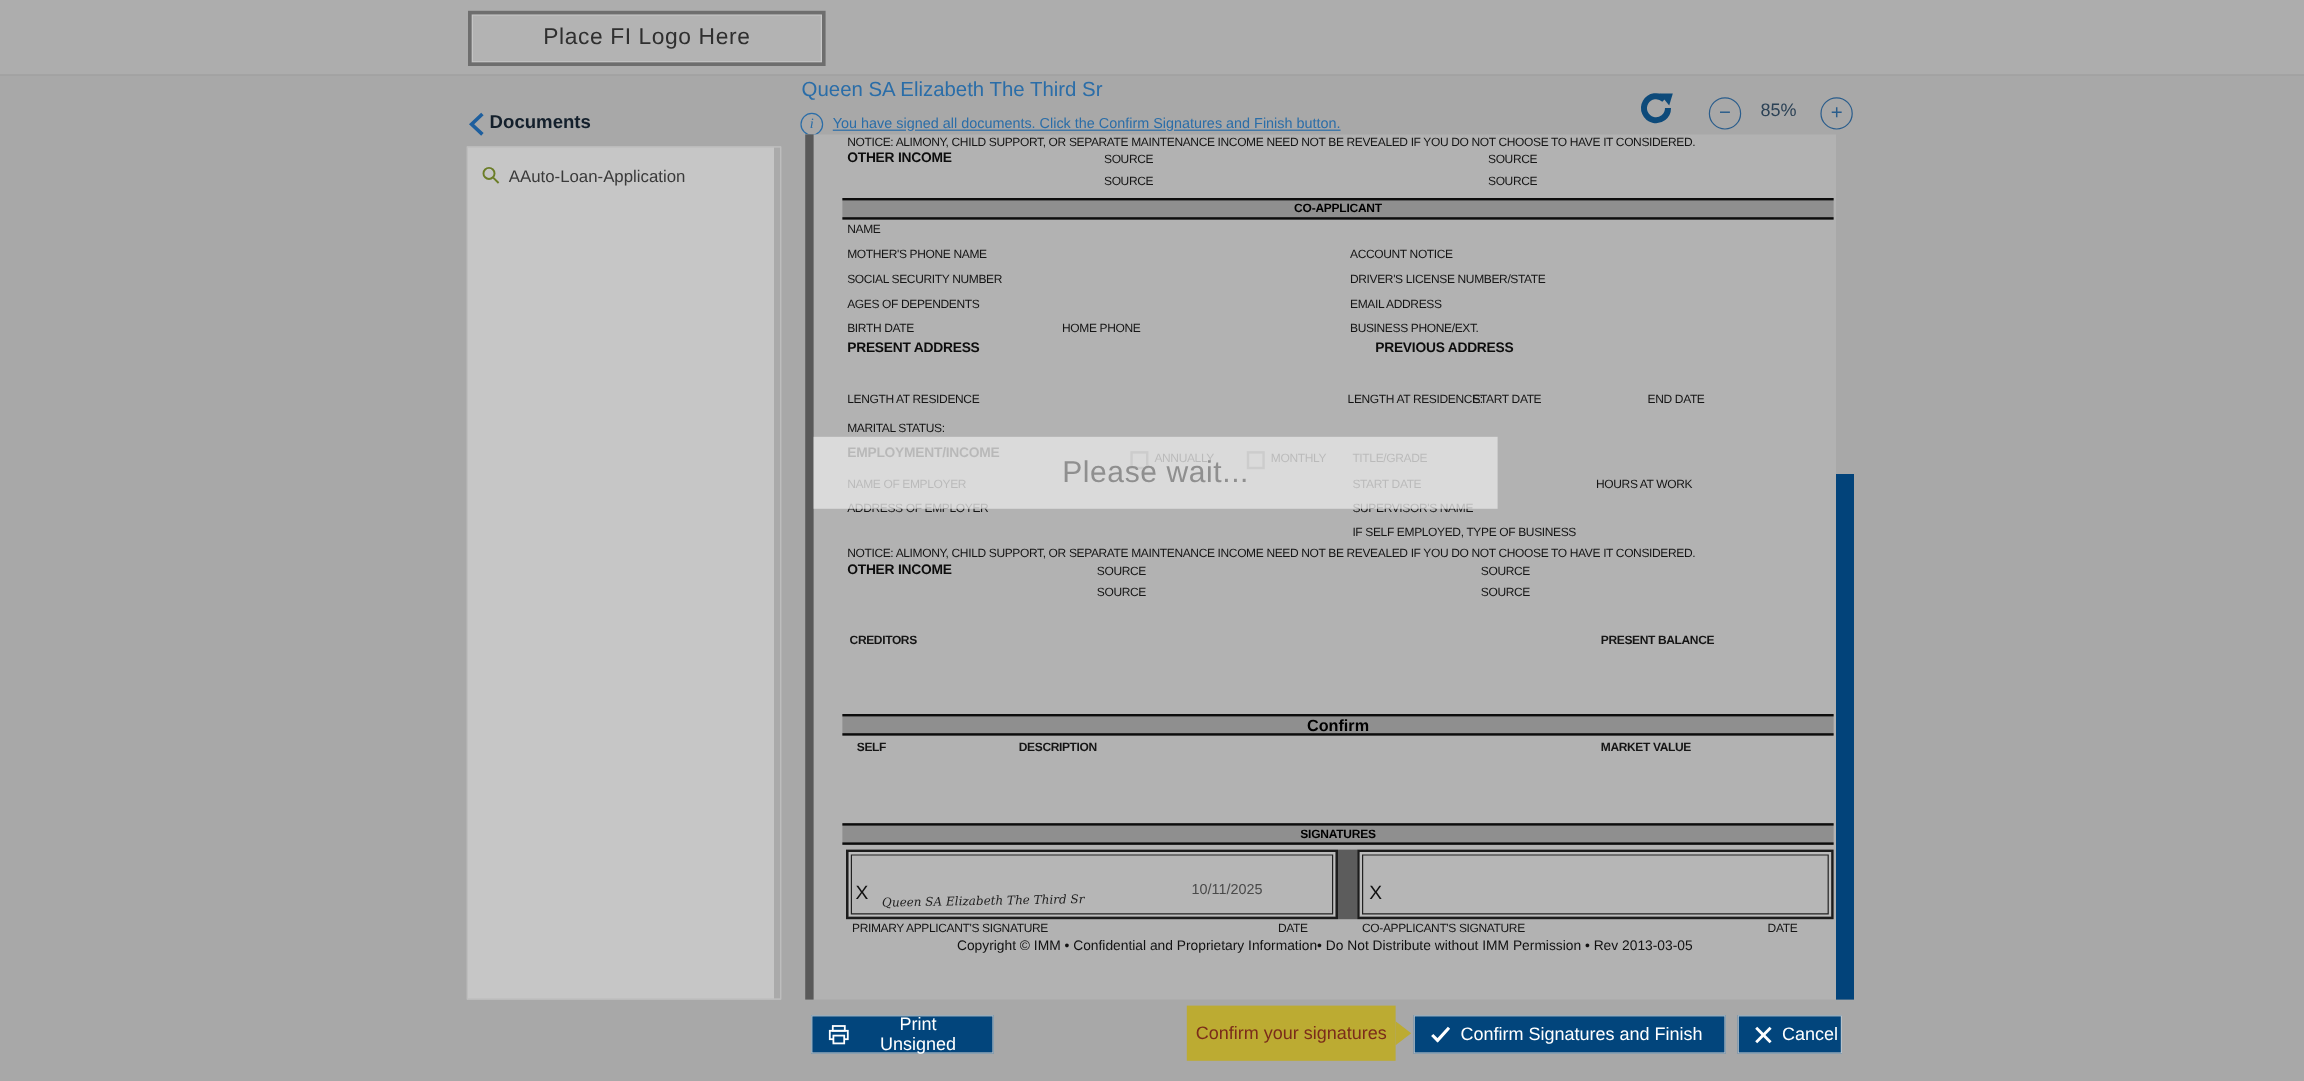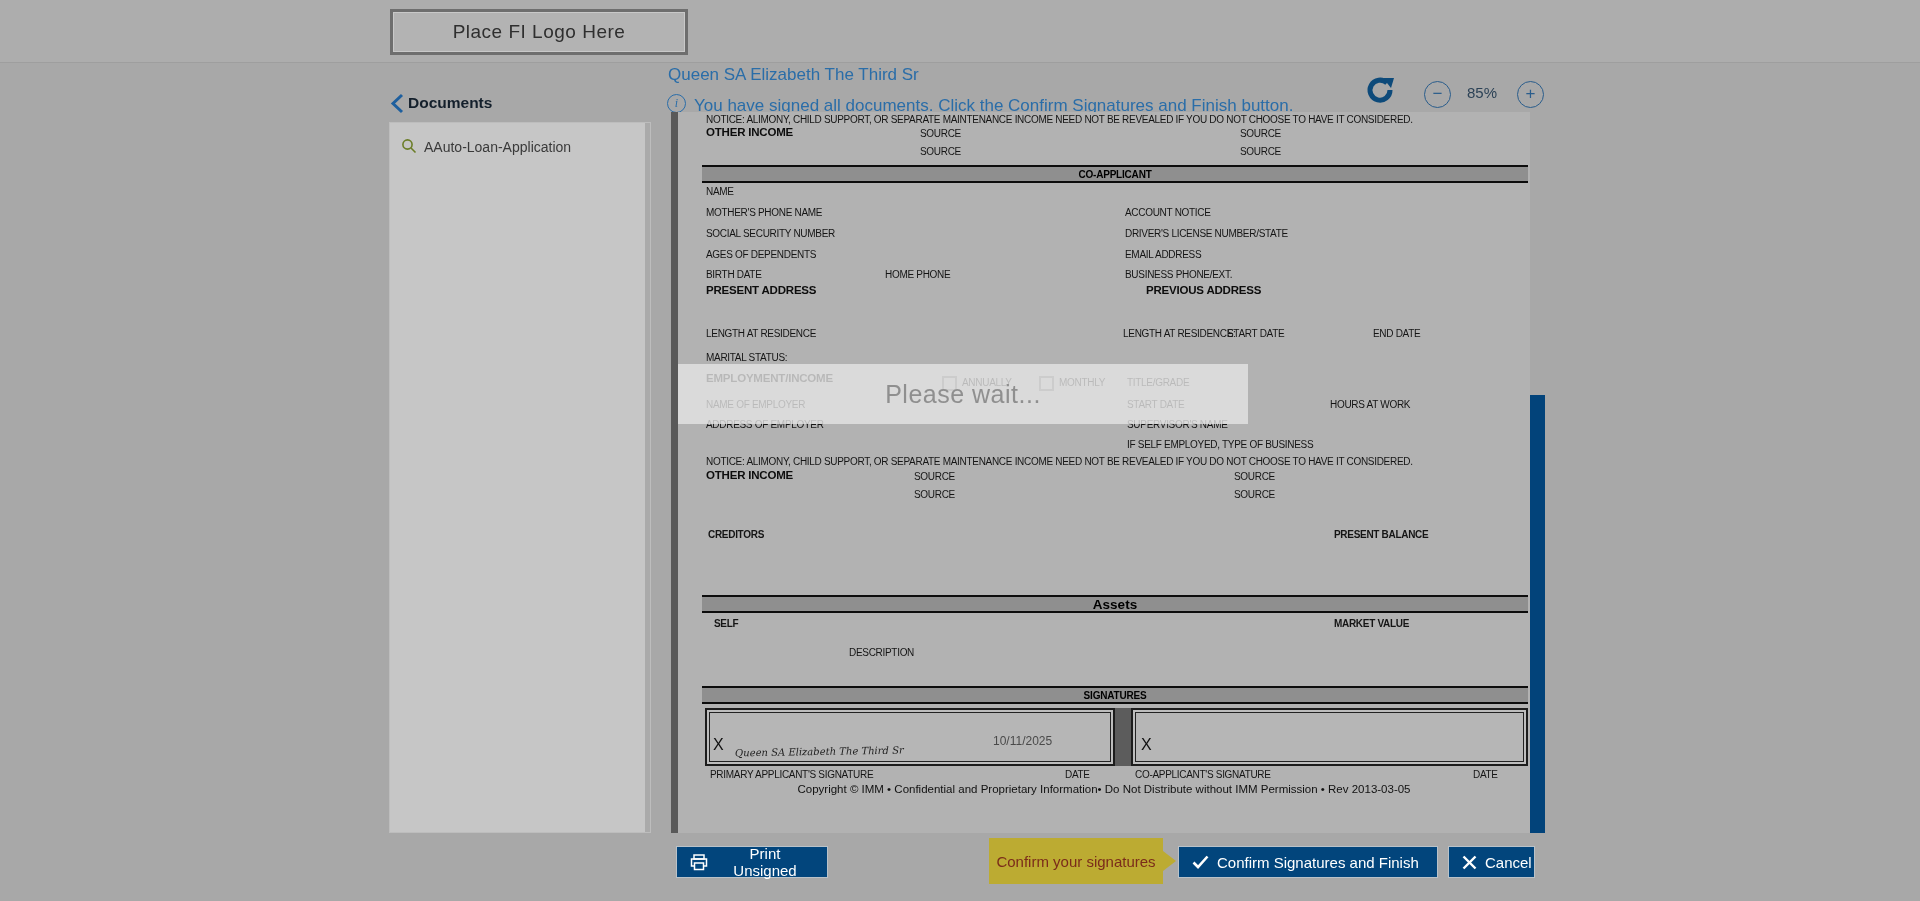--- a/index.html
+++ b/index.html
@@ -21,21 +21,21 @@
   .sidebar-scroll{position:absolute;right:0;top:0;bottom:0;width:5px;background:#aaaaaa;}
   .doc-item{position:absolute;left:0;top:8px;width:100%;height:32px;cursor:pointer;text-decoration:underline;}
   .doc-item-label{position:absolute;left:34px;top:8px;font-size:14px;color:#3a3a3a;}
   .search-icon{position:absolute;left:11px;top:7px;}
 
   
   .recipient{position:absolute;left:668px;top:65px;font-size:17px;color:#2a6da8;}
   .info-icon{position:absolute;left:667px;top:94px;width:17px;height:17px;border:1.5px solid #2a6da8;border-radius:50%;
              color:#2a6da8;font-size:12px;font-family:"Liberation Serif",serif;font-style:italic;
              display:flex;align-items:center;justify-content:center;}
-  .info-text{position:absolute;left:694px;top:96px;font-size:17px;color:#2a6da8;text-decoration:underline;}
+  .info-text{position:absolute;left:694px;top:96px;font-size:12px;color:#2a6da8;text-decoration:underline;}
   .zoom-ctrl{position:absolute;top:81px;width:25px;height:25px;border:1.5px solid #2a5d8c;border-radius:50%;
              color:#2a5d8c;font-size:17px;line-height:24px;text-align:center;cursor:pointer;}
   .zoom-level{position:absolute;left:1467px;top:84px;font-size:15px;color:#2c4256;}
 
   
   .page{position:absolute;left:671px;top:112px;width:852px;height:721px;background:#b2b2b2;
         border-left:7px solid #595959;color:#151515;}
   .lbl{position:absolute;font-size:10px;color:#151515;white-space:nowrap;letter-spacing:-0.3px;}
   .lbl-b{position:absolute;font-size:11.5px;font-weight:bold;color:#0d0d0d;white-space:nowrap;letter-spacing:-0.2px;}
   .bar{position:absolute;left:24px;width:826px;height:14px;background:#8f8f8f;
@@ -158,23 +158,23 @@
     <div class="lbl" style="left:28px;top:344px;">NOTICE: ALIMONY, CHILD SUPPORT, OR SEPARATE MAINTENANCE INCOME NEED NOT BE REVEALED IF YOU DO NOT CHOOSE TO HAVE IT CONSIDERED.</div>
     <div class="lbl-b" style="left:28px;top:357px;">OTHER INCOME</div>
     <div class="lbl" style="left:236px;top:359px;">SOURCE</div>
     <div class="lbl" style="left:556px;top:359px;">SOURCE</div>
     <div class="lbl" style="left:236px;top:377px;">SOURCE</div>
     <div class="lbl" style="left:556px;top:377px;">SOURCE</div>
 
     <div class="lbl" style="left:30px;top:417px;font-weight:bold;">CREDITORS</div>
     <div class="lbl" style="left:656px;top:417px;font-weight:bold;">PRESENT BALANCE</div>
 
-    <div class="bar bar-lg" style="top:483px;">Assets</div>
+    <div class="bar bar-lg" style="top:483px;">Confirm</div>
     <div class="lbl" style="left:36px;top:506px;font-weight:bold;">SELF</div>
-    <div class="lbl" style="left:171px;top:506px;font-weight:normal;margin-top:29px;">DESCRIPTION</div>
+    <div class="lbl" style="left:171px;top:506px;font-weight:bold;">DESCRIPTION</div>
     <div class="lbl" style="left:656px;top:506px;font-weight:bold;">MARKET VALUE</div>
 
     <div class="bar bar-sm" style="top:574px;">SIGNATURES</div>
     <div class="sigbox" style="left:27px;width:410px;">
       <span class="x-mark" style="left:6px;top:26px;">X</span>
       <span class="cursive" style="left:28px;top:36px;">Queen SA Elizabeth The Third Sr</span>
       <span class="sig-date" style="left:286px;top:24px;">10/11/2025</span>
     </div>
     <div class="sig-gap"></div>
     <div class="sigbox" style="left:453px;width:397px;">

